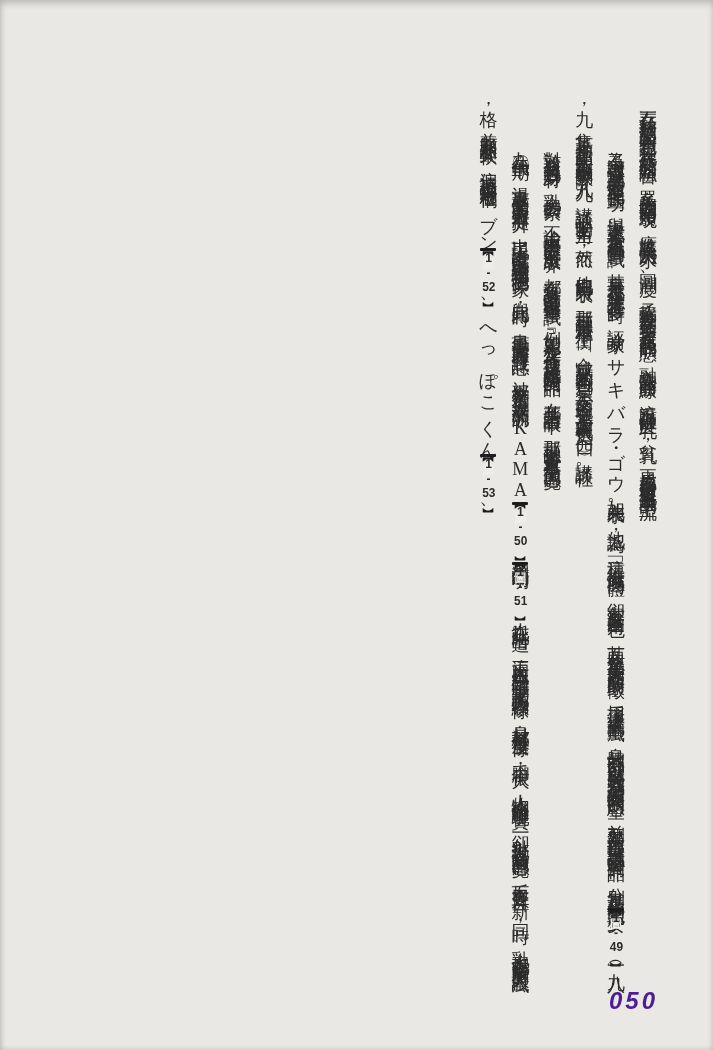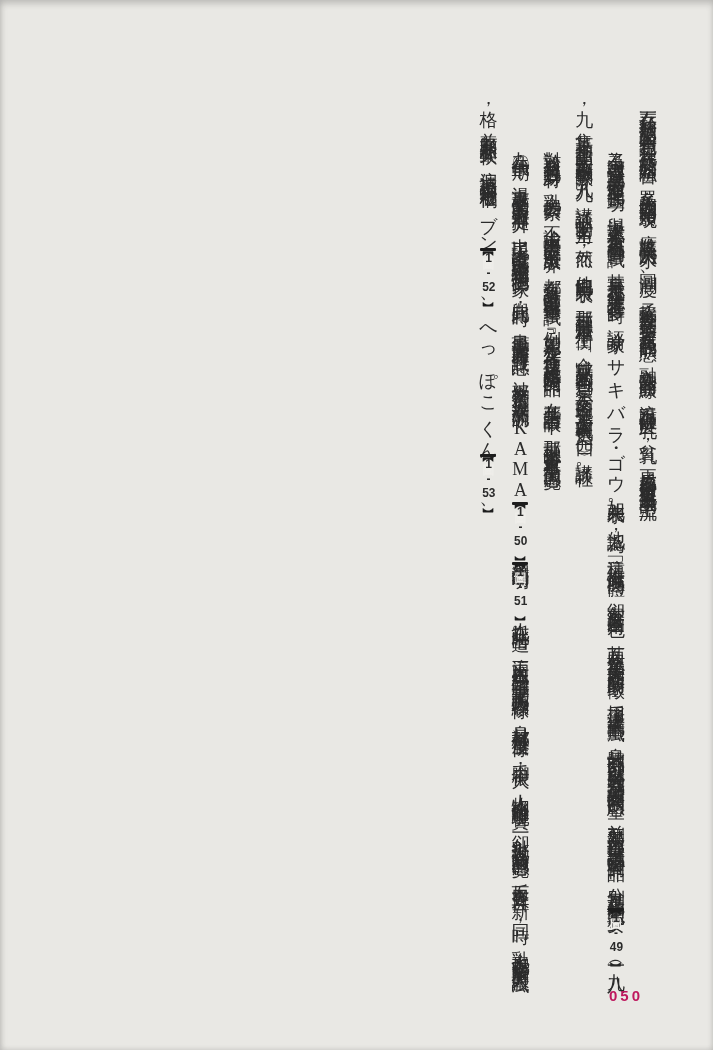--- a/index.html
+++ b/index.html
@@ -31,22 +31,23 @@
   .figm .fg{
     background:#1d1d1d;color:#efeeea;
     font-size:12px;padding:1px 1px;border-radius:1px;
   }
   .figm .fd{text-orientation:upright;}
   .figm .cmb{text-combine-upright:all;}
   .lat{text-orientation:upright;letter-spacing:0.5px;}
   .pagenum{
     position:absolute;left:609px;top:987px;
     font-family:"Liberation Sans","DejaVu Sans",sans-serif;
-    font-weight:bold;font-size:15px;letter-spacing:3px;
-    color:#be185d;
+    font-weight:bold;font-size:24px;letter-spacing:3px;
+    color:#4c1d95;
+    font-style:italic;
   }
 </style>
 </head>
 <body>
 
 <div class="paper" style="--paper: #e9e8e4;">
   <div class="textblock" id="textblock" style="--ink: #2b2b2b;">
       <p class="para">存在於一個載體上的「角色」和「乳房」終於開始融合。眾多的作家們開始發現，應該將乳房的大小、圓潤度、柔軟度等控制在最適合二次元角色的狀態，融入身體的曲線。這點不僅限於巨乳、貧乳，更成為爾後所有乳房表現的主流。</p>
       <p class="para indent">為了向讀者傳達乳房的表情而進化的畫功，與漫畫式美少女角色融合的嘗試，其實早就在少年雜誌上進行多時。評論家ササキバラ・ゴウ如此表示。他認為，這種「擁有性感肉體，卻富有深度的角色」，其面容作為美少女內在層面的象徵，採用了漫畫式的畫風，身體的部分卻以寫實的方式滿足讀者對肉體的慾望，並列舉了兩部這種嘗試融合兩者的作品，分別是桂正和的『電影少女』<span class="figm"><span class="fb">【</span><span class="fg">圖</span><span class="fd">1</span><span class="fd">-</span><span class="fd cmb">49</span><span class="fb">】</span></span>（一九八九，集英社）和士郎正宗的『攻殼機動隊』（一九八九，講談社）中的女主角。然而，他也同時表示，那種融合是一種不平衡、「合成獸」式的角色創造（『〈美少女〉的現在史（美少女的現代史）』二〇〇四，講談社）。</p>
       <p class="para indent">對於適合角色的身材、乳房的摸索，不論成人出版界或一般出版界，都有許許多的漫畫家做過嘗試；例如『電影少女』等作便是處於試錯階段的作品，在某些讀者眼中，那種融合多少會有不平衡的感覺。</p>

